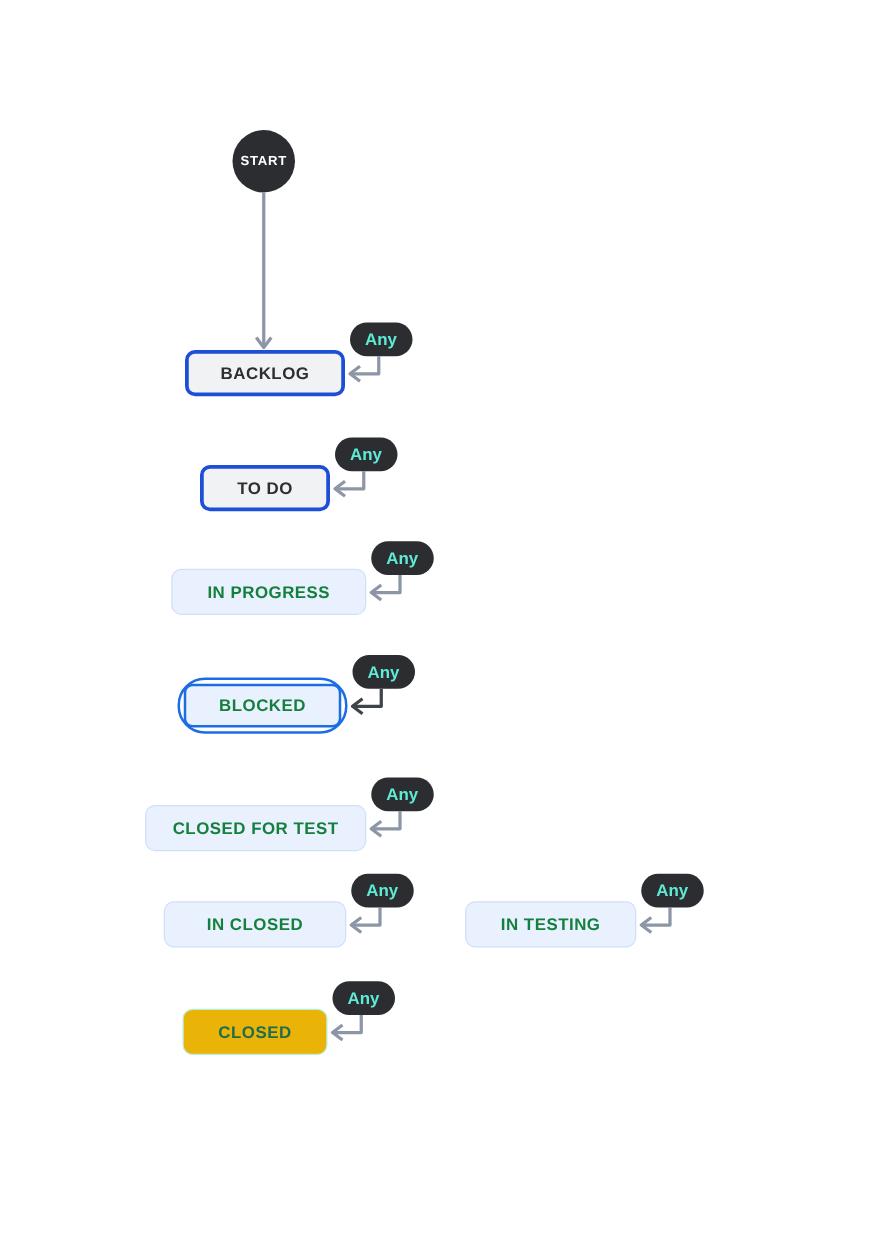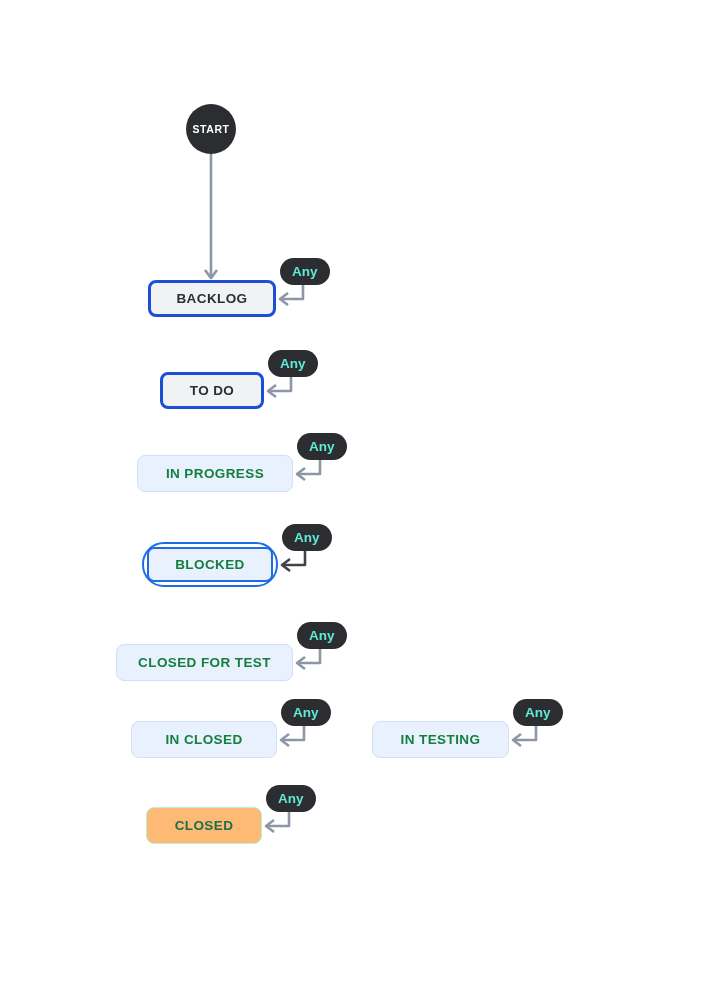--- a/index.html
+++ b/index.html
@@ -32,21 +32,21 @@
   .status-box {
     position: relative;
     height: 37px;
     border-radius: 8px;
     display: flex; align-items: center; justify-content: center;
     font-size: 13.5px; font-weight: 700; letter-spacing: 0.4px;
     width: 100%;
   }
   .cat-gray  { background: #f1f2f4; border: 3px solid #1d4ed8; color: #2c2e33; }
   .cat-blue  { background: #e9f1fe; border: 1px solid #d0e0f8; color: #15803d; }
-  .cat-green { background: #fdba74; border: 1px solid #b9efd4; color: #1f6d4d; }
+  .cat-green { background: #eab308; border: 1px solid #b9efd4; color: #1f6d4d; }
 
   
   .ring {
     border: 2px solid #1c6ce3;
     border-radius: 22px;
     padding: 3px;
     background: #ffffff;
     width: 100%;
   }
   .ring .status-box {

